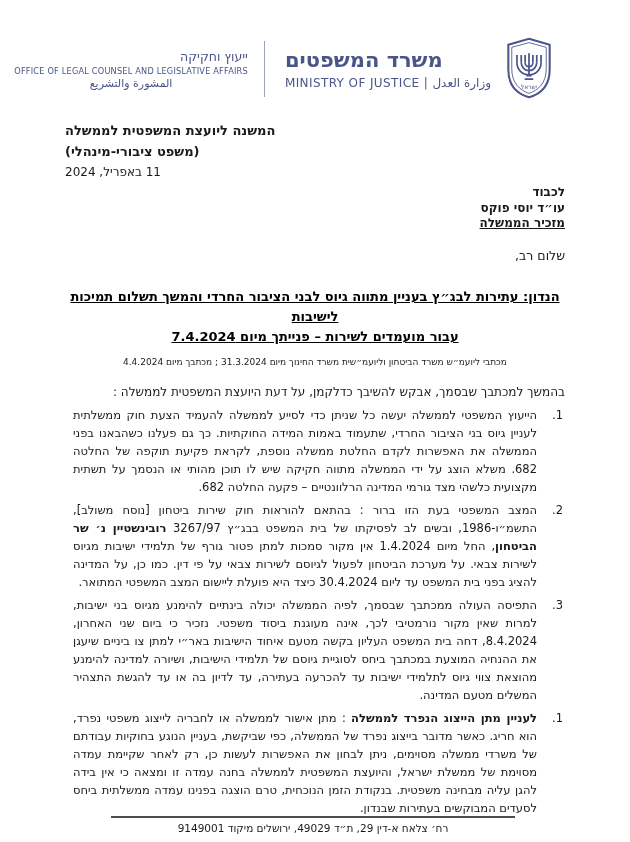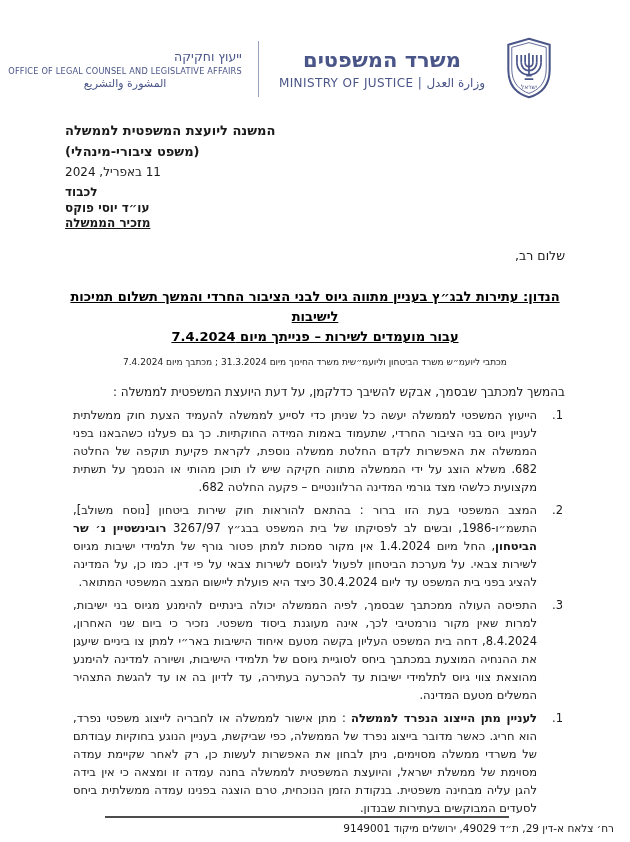--- a/index.html
+++ b/index.html
@@ -4,47 +4,47 @@
 <style>
   html,body { margin:0; padding:0; background:#ffffff; }
   .page {
     position:relative; width:630px; height:842px; background:#fff;
     font-family:"DejaVu Sans", sans-serif; direction:rtl; color:#1a1a1a;
     box-sizing:border-box; padding:30px 65px 0 65px; overflow:hidden;
   }
   
   .header { display:flex; align-items:center; height:78px; padding-right:10px; }
   .emblem  { flex:0 0 auto; margin-top:2px; }
-  .ministry-block { margin-right:18px; margin-left:4px; text-align:center; }
+  .ministry-block { margin-right:12px; margin-left:4px; text-align:left; }
   .ministry-he   { font-size:21px; font-weight:bold; color:#4a5588; white-space:nowrap; }
   .ministry-intl { font-size:12px; color:#4a5588; direction:ltr; letter-spacing:0.4px; margin-top:4px; white-space:nowrap; }
   .header-divider { width:1px; height:56px; background:#9aa2bf; margin:0 16px; flex:0 0 auto; }
   .dept-block { text-align:right; }
   .dept-he { font-size:12.5px; font-weight:normal; color:#4a5588; }
   .dept-en { font-size:8.2px; color:#4a5588; direction:ltr; letter-spacing:0.2px; margin-top:2px; white-space:nowrap; }
   .dept-ar { font-size:11px; color:#4a5588; margin-top:1px;text-align:center; }
   
   .sender { margin-top:12px; text-align:left; font-size:12px; line-height:21px; }
   .sender .b { font-weight:bold; font-size:13px; }
   
-  .recipient { margin-top:2px; text-align:left; font-weight:bold; font-size:12px; line-height:15.5px; }
+  .recipient { margin-top:2px; text-align:right; font-weight:bold; font-size:12px; line-height:15.5px; }
   .recipient .u { text-decoration:underline; }
   
   .greeting { margin-top:16px; font-size:12.5px; }
   .subject  { margin-top:24px; text-align:center; font-weight:bold; font-size:13px; line-height:20px; color:#000; padding:0 4px; }
   .subject .u { text-decoration:underline; }
   .reference { margin-top:5px; text-align:center; font-size:9px; font-weight:normal; color:#1a1a1a; }
   .opening { margin-top:13px; font-size:12px; }
   
   .plist { margin-top:7px; }
   .pitem { position:relative; padding-right:28px; padding-left:8px; text-align:justify; font-size:11.5px; line-height:18px; margin-bottom:5px; }
   .pnum  { position:absolute; right:2px; top:0; }
   .bold  { font-weight:bold; }
   
-  .footer { position:absolute; left:0; right:16px; bottom:8px; }
+  .footer { position:absolute; left:0; right:4px; bottom:8px; text-align:center; }
   .footer-rule { width:404px; margin:0 auto; border-top:2px solid #4c4c4c; }
   .footer-address { margin-top:4px; font-size:10.5px; }
 </style>
 </head>
 <body>
 
 <div class="page">
 
   <div class="header">
     <span class="emblem">
@@ -81,21 +81,21 @@
     <div>לכבוד</div>
     <div>עו״ד יוסי פוקס</div>
     <div class="u">מזכיר הממשלה</div>
   </div>
 
   <div class="greeting">שלום רב,</div>
 
   <div class="subject">
     <div><span class="u">הנדון: עתירות לבג״ץ בעניין מתווה גיוס לבני הציבור החרדי והמשך תשלום תמיכות לישיבות</span></div>
     <div><span class="u">עבור מועמדים לשירות – פנייתך מיום 7.4.2024</span></div>
-    <div class="reference">מכתבי ליועמ״ש משרד הביטחון וליועמ״שית משרד החינוך מיום 31.3.2024 ; מכתבך מיום 7.4.2024</div>
+    <div class="reference">מכתבי ליועמ״ש משרד הביטחון וליועמ״שית משרד החינוך מיום 31.3.2024 ; מכתבך מיום 4.4.2024</div>
   </div>
 
   <div class="opening">בהמשך למכתבך שבסמך, אבקש להשיבך כדלקמן, על דעת היועצת המשפטית לממשלה :</div>
 
   <div class="plist">
     <div class="pitem">
       <span class="pnum">1.</span>
       <span>הייעוץ המשפטי לממשלה יעשה כל שניתן כדי לסייע לממשלה להעמיד הצעת חוק ממשלתית לעניין גיוס בני הציבור החרדי, שתעמוד באמות המידה החוקתיות. כך גם פעלנו כשהבאנו בפני הממשלה את האפשרות לקדם החלטת ממשלה נוספת, לקראת פקיעת תוקפה של החלטה 682. משלא הוצג על ידי הממשלה מתווה חקיקה שיש לו תוכן מהותי או הנסמך על תשתית מקצועית כלשהי מצד גורמי המדינה הרלוונטיים – פקעה החלטה 682.</span><span class="bold"></span><span></span>
     </div>
     <div class="pitem">

